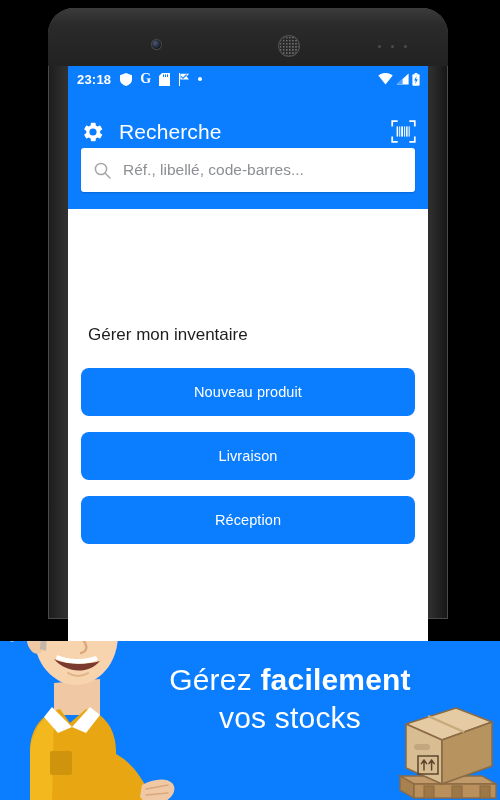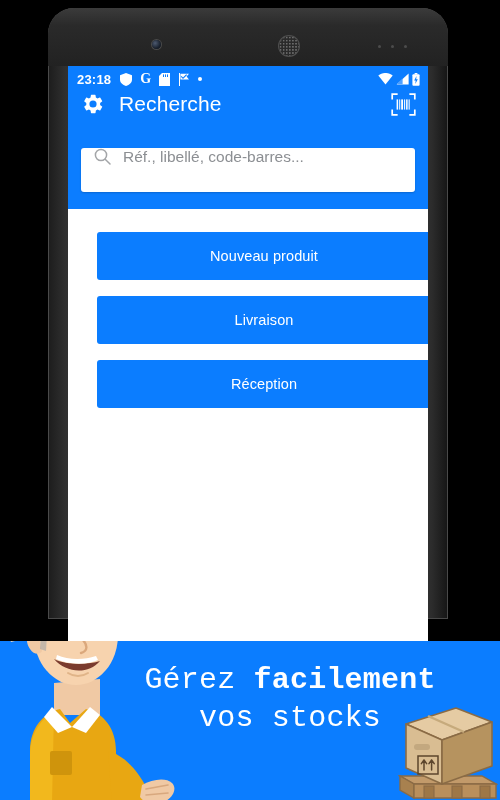--- a/index.html
+++ b/index.html
@@ -61,67 +61,67 @@
   .sb-time{ letter-spacing:0.2px; margin-right:9px; font-size:13px; }
   .sb-left-icons{ display:flex; align-items:center; gap:8px; flex:1; }
   .sb-right-icons{ display:flex; align-items:center; gap:3px; }
   .sb-ic{ display:inline-flex; align-items:center; justify-content:center; }
   .g-glyph{ font-size:14px; font-weight:bold; font-family:"Liberation Serif", serif; line-height:1; }
   .dot-glyph{ width:4px; height:4px; border-radius:50%; background:#fff; display:inline-block; }
 
   
   .appbar{
     height:52px; background:#0b7dff; color:#fff;
-    display:flex; align-items:flex-start; padding:0 12px 0 13px;
+    display:flex; align-items:flex-end; padding:0 12px 0 13px;
   }
   .gear-icon{ width:24px; height:24px; flex:0 0 auto; }
   .appbar-title{
     font-size:21px; margin-left:14px; flex:1;
     font-weight:normal; letter-spacing:0.1px;
   }
   .barcode-icon{ width:25px; height:25px; flex:0 0 auto; cursor:pointer; }
 
   
   .search-wrap{ background:#0b7dff; padding:4px 13px 17px 13px; }
   .search-box{
     height:44px; background:#fff; border-radius:3px;
-    display:flex; align-items:flex-start; padding:0 13px;
+    display:flex; align-items:center; padding:0 13px;
     box-shadow:0 1px 2px rgba(0,0,0,.18);
   }
   .search-icon{ width:17px; height:17px; flex:0 0 auto; opacity:.62; }
   .search-input{
     border:none; outline:none; flex:1; margin-left:12px;
     font-size:15.5px; font-family:"Liberation Sans", sans-serif;
     color:#202124; background:transparent;
   }
   .search-input::placeholder{ color:#8c8f93; }
 
   
   .content{ background:#fff; padding:0 13px; height:calc(734px - 26px - 52px - 65px); }
   .section-title{
     font-size:17px; color:#1d1d1d; margin-top:116px; margin-left:7px;
     font-weight:normal;
   }
   .btn{
     display:block; width:100%; height:48px; margin-top:16px;
-    background:#0b7dff; color:#fff; border:none; border-radius:3px;
+    background:#0b7dff; color:#fff; border:none; border-radius:8px;
     font-size:14.5px; font-family:"Liberation Sans", sans-serif;
-    cursor:pointer; letter-spacing:.1px;margin-left:16px;
+    cursor:pointer; letter-spacing:.1px;
   }
   .btn:first-of-type{ margin-top:23px; }
 
   
   .banner{
     position:absolute; left:0; top:641px; width:500px; height:159px;
     background:#0b7dff; overflow:hidden;
   }
   .banner-text{
     position:absolute; left:120px; top:20px; width:340px;
     text-align:center; color:#fff; line-height:1.28;
-    font-size:30px; letter-spacing:.2px;font-family:Liberation Mono, monospace;
+    font-size:30px; letter-spacing:.2px;
   }
   .banner-line2{ display:block; margin-top:0; }
   .bold{ font-weight:bold; }
 
   
   .character{ position:absolute; left:-4px; top:-86px; width:180px; height:250px; }
   
   .pallet{ position:absolute; right:2px; bottom:0px; width:100px; height:98px; }
 </style>
 </head>
@@ -224,20 +224,21 @@
             <svg width="17" height="17" viewBox="0 0 17 17">
                 <circle cx="7" cy="7" r="5.6" fill="none" stroke="#6b6f73" stroke-width="1.5"></circle>
                 <line x1="11.2" y1="11.2" x2="16" y2="16" stroke="#6b6f73" stroke-width="1.5" stroke-linecap="round"></line>
               </svg>
           </span>
           <input class="search-input" type="text" placeholder="Réf., libellé, code-barres..." style="">
         </div>
       </div>
 
       <div class="content">
+        <div class="section-title">Gérer mon inventaire</div>
         <button class="btn">Nouveau produit</button>
         <button class="btn">Livraison</button>
         <button class="btn">Réception</button>
       </div>
 
     </div>
   </div>
 
   <div class="banner">
 

